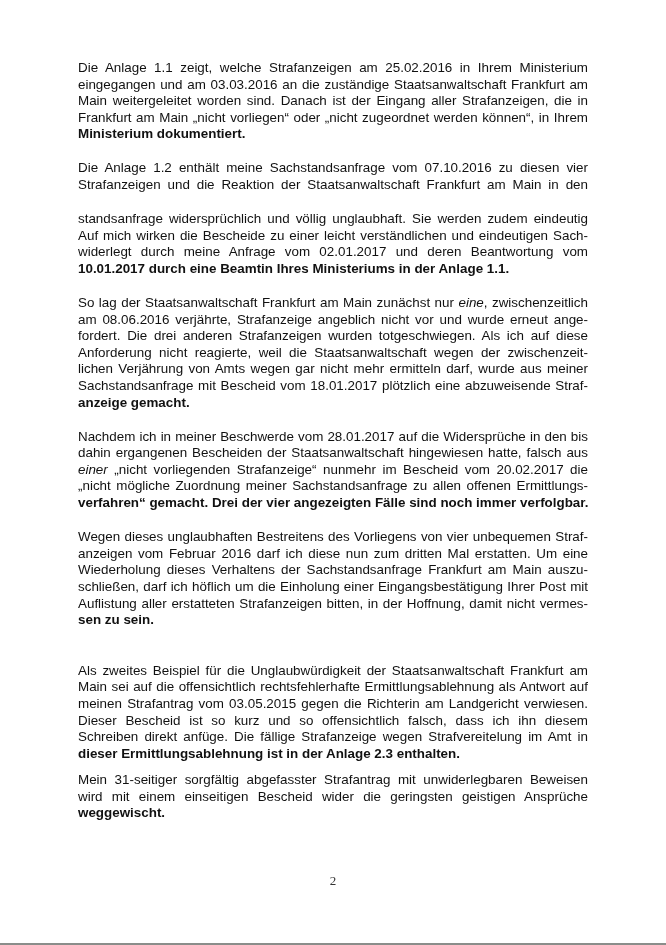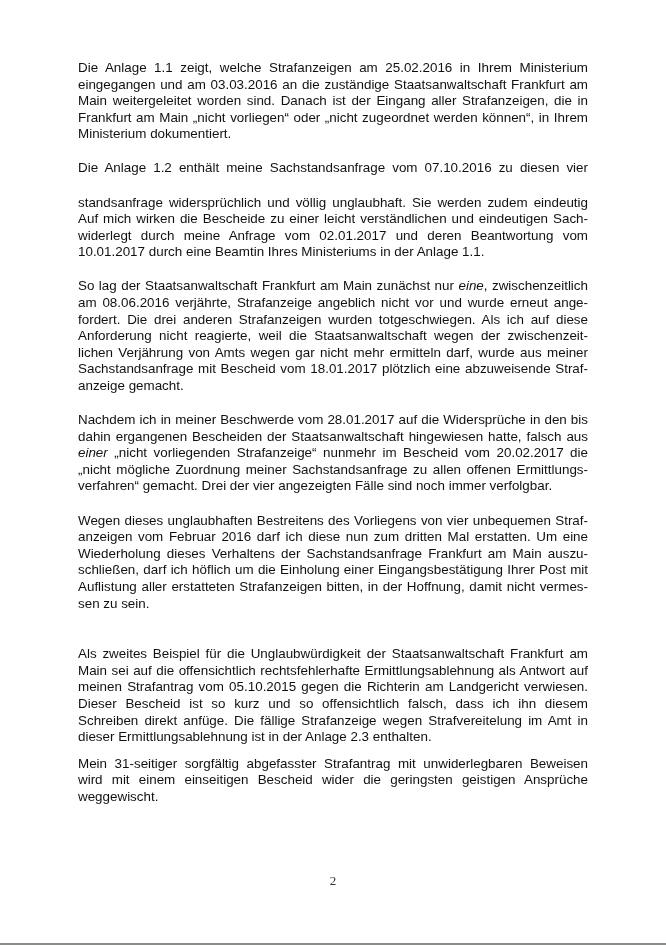--- a/index.html
+++ b/index.html
@@ -15,21 +15,21 @@
     .content {
       position: absolute; left: 78px; top: 60px; width: 510px;
       font-family: "Liberation Sans", sans-serif;
       font-size: 13.4px; color: #111111;
     }
     .para { margin: 0; }
     .line {
       display: block; height: 16.6px; line-height: 16.6px;
       text-align: justify; text-align-last: justify; white-space: nowrap;
     }
-    .line.last { text-align-last: left; }
+    .line.last { text-align-last: left; font-weight: bold; }
     .gap-normal { height: 17.5px; }
     .gap-large { height: 34px; }
     em { font-style: italic; }
     .page-number {
       position: absolute; left: 0; width: 666px; top: 873px;
       text-align: center; font-family: "Liberation Serif", serif;
       font-size: 13px; color: #333333;
     }
   </style>
 </head>
@@ -42,20 +42,21 @@
       <span class="line">Die Anlage 1.1 zeigt, welche Strafanzeigen am 25.02.2016 in Ihrem Ministerium</span>
       <span class="line">eingegangen und am 03.03.2016 an die zuständige Staatsanwaltschaft Frankfurt am</span>
       <span class="line">Main weitergeleitet worden sind. Danach ist der Eingang aller Strafanzeigen, die in</span>
       <span class="line">Frankfurt am Main „nicht vorliegen“ oder „nicht zugeordnet werden können“, in Ihrem</span>
       <span class="line last">Ministerium dokumentiert.</span>
     </p>
     <div class="gap-normal"></div>
 
     <p class="para">
       <span class="line">Die Anlage 1.2 enthält meine Sachstandsanfrage vom 07.10.2016 zu diesen vier</span>
+      <span class="line">Strafanzeigen und die Reaktion der Staatsanwaltschaft Frankfurt am Main in den</span>
     </p>
     <div class="gap-normal"></div>
 
     <p class="para">
       <span class="line">standsanfrage widersprüchlich und völlig unglaubhaft. Sie werden zudem eindeutig</span>
       <span class="line">Auf mich wirken die Bescheide zu einer leicht verständlichen und eindeutigen Sach-</span>
       <span class="line">widerlegt durch meine Anfrage vom 02.01.2017 und deren Beantwortung vom</span>
       <span class="line last">10.01.2017 durch eine Beamtin Ihres Ministeriums in der Anlage 1.1.</span>
     </p>
     <div class="gap-normal"></div>
@@ -86,21 +87,21 @@
       <span class="line">Wiederholung dieses Verhaltens der Sachstandsanfrage Frankfurt am Main auszu-</span>
       <span class="line">schließen, darf ich höflich um die Einholung einer Eingangsbestätigung Ihrer Post mit</span>
       <span class="line">Auflistung aller erstatteten Strafanzeigen bitten, in der Hoffnung, damit nicht vermes-</span>
       <span class="line last">sen zu sein.</span>
     </p>
     <div class="gap-large"></div>
 
     <p class="para">
       <span class="line">Als zweites Beispiel für die Unglaubwürdigkeit der Staatsanwaltschaft Frankfurt am</span>
       <span class="line">Main sei auf die offensichtlich rechtsfehlerhafte Ermittlungsablehnung als Antwort auf</span>
-      <span class="line">meinen Strafantrag vom 05.10.2015 gegen die Richterin am Landgericht verwiesen.</span>
+      <span class="line">meinen Strafantrag vom 03.05.2015 gegen die Richterin am Landgericht verwiesen.</span>
       <span class="line">Dieser Bescheid ist so kurz und so offensichtlich falsch, dass ich ihn diesem</span>
       <span class="line">Schreiben direkt anfüge. Die fällige Strafanzeige wegen Strafvereitelung im Amt in</span>
       <span class="line last">dieser Ermittlungsablehnung ist in der Anlage 2.3 enthalten.</span>
     </p>
     <div class="gap-normal" style="height:10px"></div>
 
     <p class="para">
       <span class="line">Mein 31-seitiger sorgfältig abgefasster Strafantrag mit unwiderlegbaren Beweisen</span>
       <span class="line">wird mit einem einseitigen Bescheid wider die geringsten geistigen Ansprüche</span>
       <span class="line last">weggewischt.</span>

